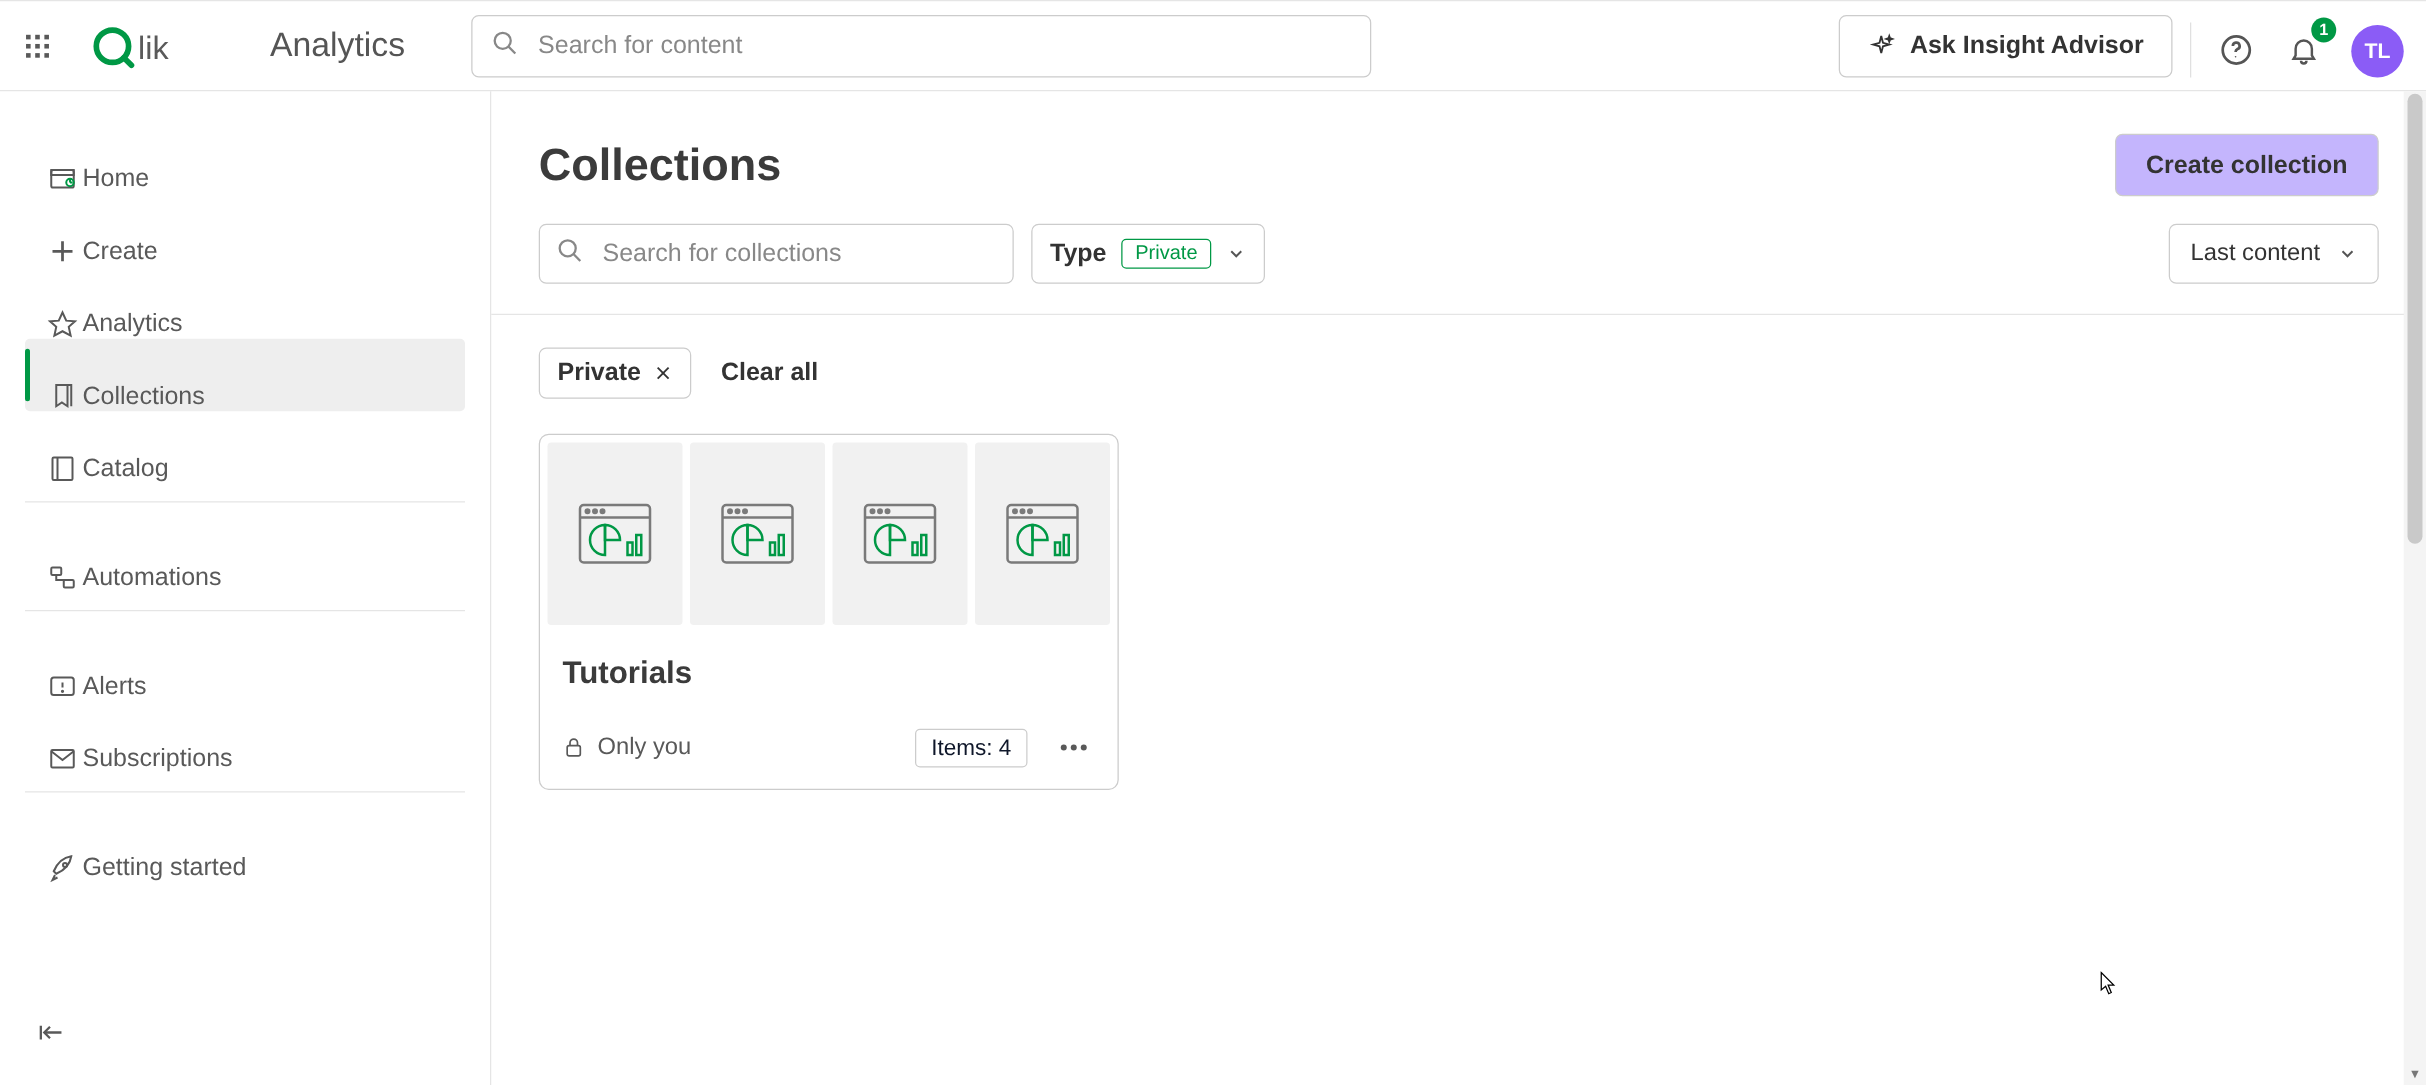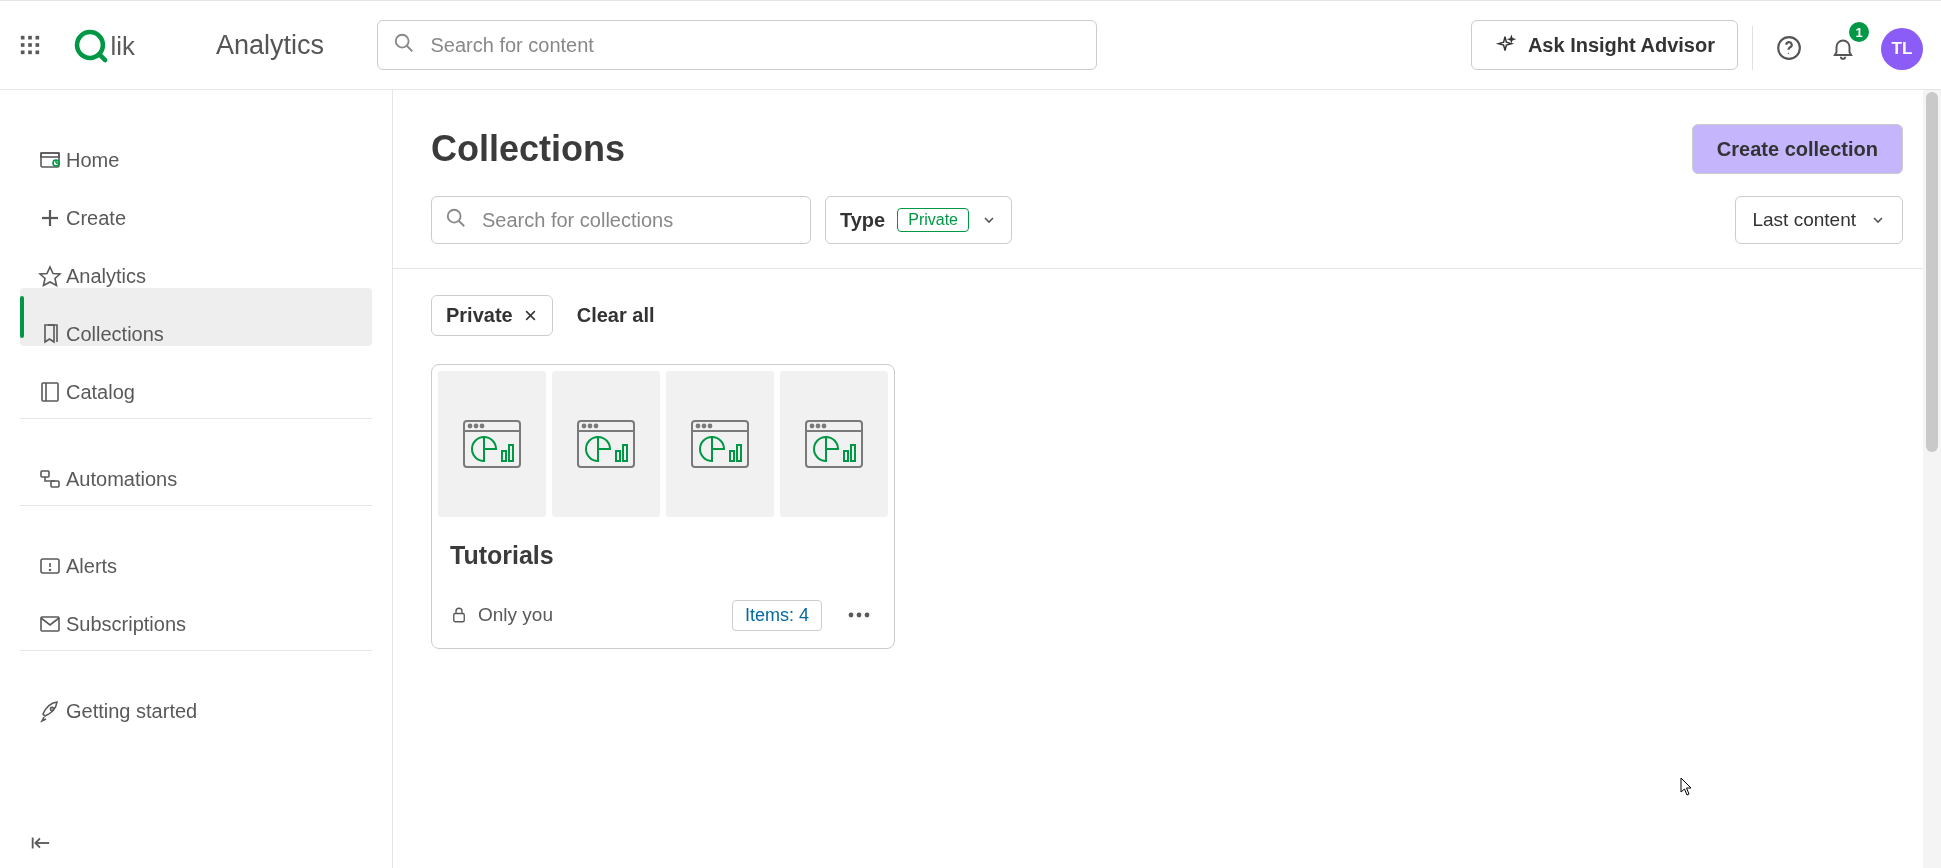--- a/index.html
+++ b/index.html
@@ -8,21 +8,21 @@
     color: #333;
     background: #fff;
     width: 1941px;
     height: 868px;
     overflow: hidden;
     position: relative;
   }
 
   
   .topbar {
-    height: 90px;
+    height: 73px;
     border-top: 1px solid #e5e5e5;
     border-bottom: 1px solid #e5e5e5;
     display: flex;
     align-items: center;
     padding: 0 18px 0 10px;
     gap: 10px;
   }
   .launcher {
     width: 40px; height: 40px;
     display: flex; align-items: center; justify-content: center;
@@ -213,21 +213,21 @@
     display: flex; align-items: center; gap: 12px;
   }
   .privacy {
     display: flex; align-items: center; gap: 10px;
     font-size: 19px; color: #595959;
   }
   .privacy svg { width: 18px; height: 20px; stroke: #595959; }
   .item-count {
     margin-left: auto;
     border: 1px solid #ccc; border-radius: 4px;
-    padding: 4px 12px; font-size: 18px; color: #0369a1;
+    padding: 4px 12px; font-size: 18px; color: #0f172a;
   }
   .more-btn {
     width: 34px; height: 34px;
     display: flex; align-items: center; justify-content: center;
     cursor: pointer; margin-left: 8px;
   }
   .more-btn svg { width: 24px; height: 6px; fill: #595959; }
 
   
   .fake-scroll {

